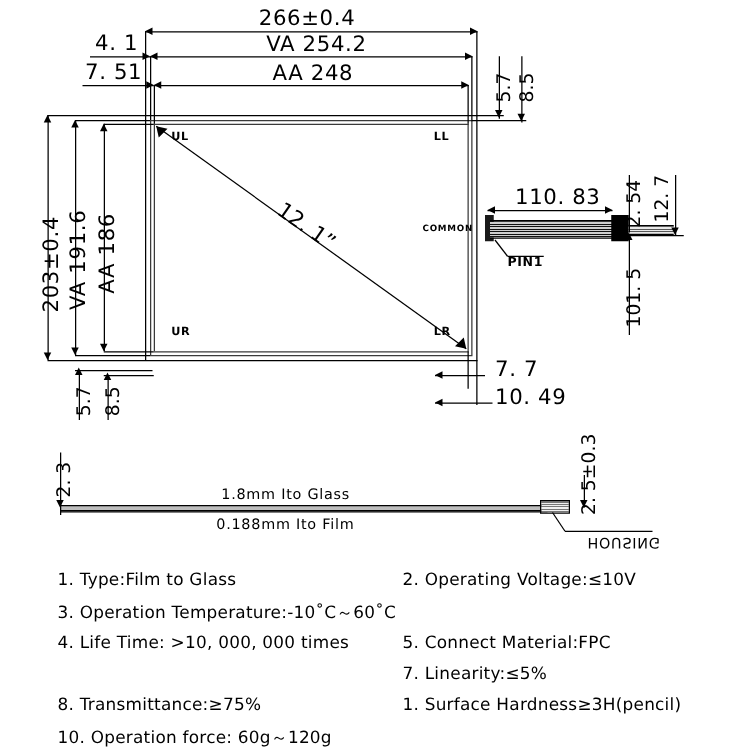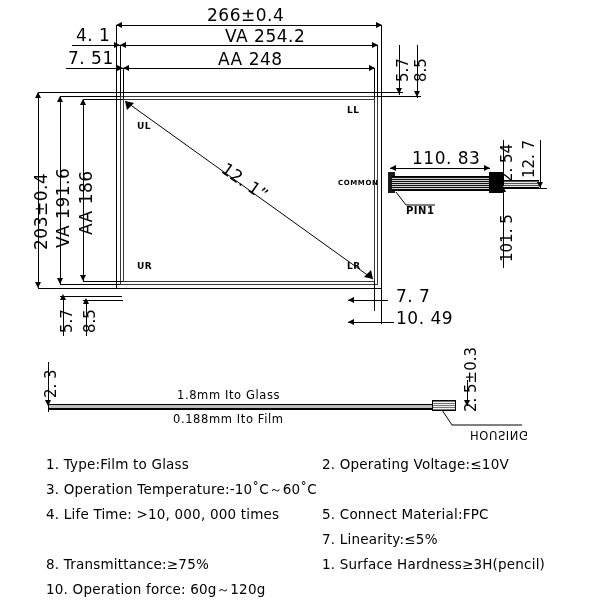--- a/index.html
+++ b/index.html
@@ -80,21 +80,21 @@
     <div class="ln h thin" style="left:123px;top:99px;width:252px;"></div>
     <div class="ln h thin" style="left:123px;top:281px;width:252px;"></div>
 
     <svg width="600" height="600" style="position:absolute;left:0;top:0;pointer-events:none;">
       <line x1="125" y1="101" x2="373" y2="279" stroke="#000" stroke-width="1"></line>
       <polygon points="125,101 134,103 127,110" fill="#000"></polygon>
       <polygon points="373,279 364,277 371,270" fill="#000"></polygon>
     </svg>
     <div class="txt diag" style="left:228px;top:160px;transform:rotate(35deg);transform-origin:0 0;">12. 1”</div>
 
-    <div class="txt corner" style="left:137px;top:122px;">UL</div>
+    <div class="txt corner" style="left:137px;top:106px;">UL</div>
     <div class="txt corner" style="left:347px;top:106px;">LL</div>
     <div class="txt corner" style="left:137px;top:262px;">UR</div>
     <div class="txt corner" style="left:347px;top:262px;">LR</div>
 
     <div class="txt tiny" style="left:338px;top:180px;">COMMON</div>
   </div>
 
   <div>
 
     <div class="ln h" style="left:116px;top:25px;width:266px;"></div>
@@ -102,21 +102,21 @@
     <div class="ah ah-r" style="left:376px;top:22px;"></div>
     <div class="ln v" style="left:116px;top:25px;height:67px;"></div>
     <div class="ln v" style="left:381px;top:25px;height:67px;"></div>
     <div class="txt dim" style="left:207px;top:7px;">266±0.4</div>
 
     <div class="ln h" style="left:120px;top:45px;width:258px;"></div>
     <div class="ah ah-l" style="left:120px;top:42px;"></div>
     <div class="ah ah-r" style="left:372px;top:42px;"></div>
     <div class="ln v" style="left:120px;top:45px;height:51px;"></div>
     <div class="ln v" style="left:377px;top:45px;height:51px;"></div>
-    <div class="txt dim" style="left:213px;top:28px;margin-left:12px;">VA 254.2</div>
+    <div class="txt dim" style="left:213px;top:28px;">VA 254.2</div>
 
     <div class="ln h" style="left:123px;top:68px;width:252px;"></div>
     <div class="ah ah-l" style="left:123px;top:65px;"></div>
     <div class="ah ah-r" style="left:369px;top:65px;"></div>
     <div class="ln v" style="left:123px;top:68px;height:31px;"></div>
     <div class="ln v" style="left:374px;top:68px;height:31px;"></div>
     <div class="txt dim" style="left:218px;top:51px;">AA 248</div>
 
     <div class="ln h" style="left:72px;top:45px;width:48px;"></div>
     <div class="ah ah-r" style="left:114px;top:42px;"></div>

